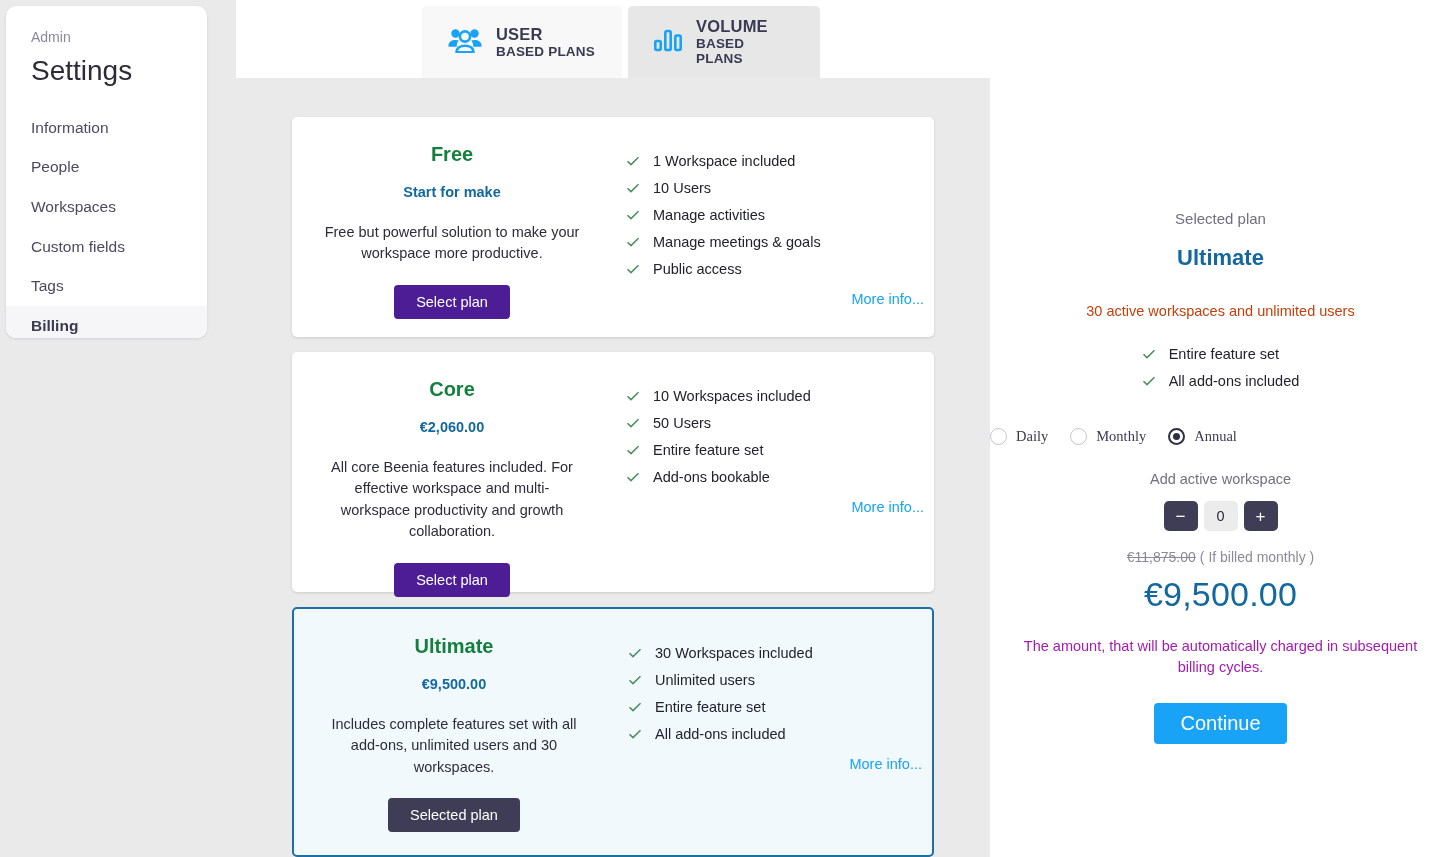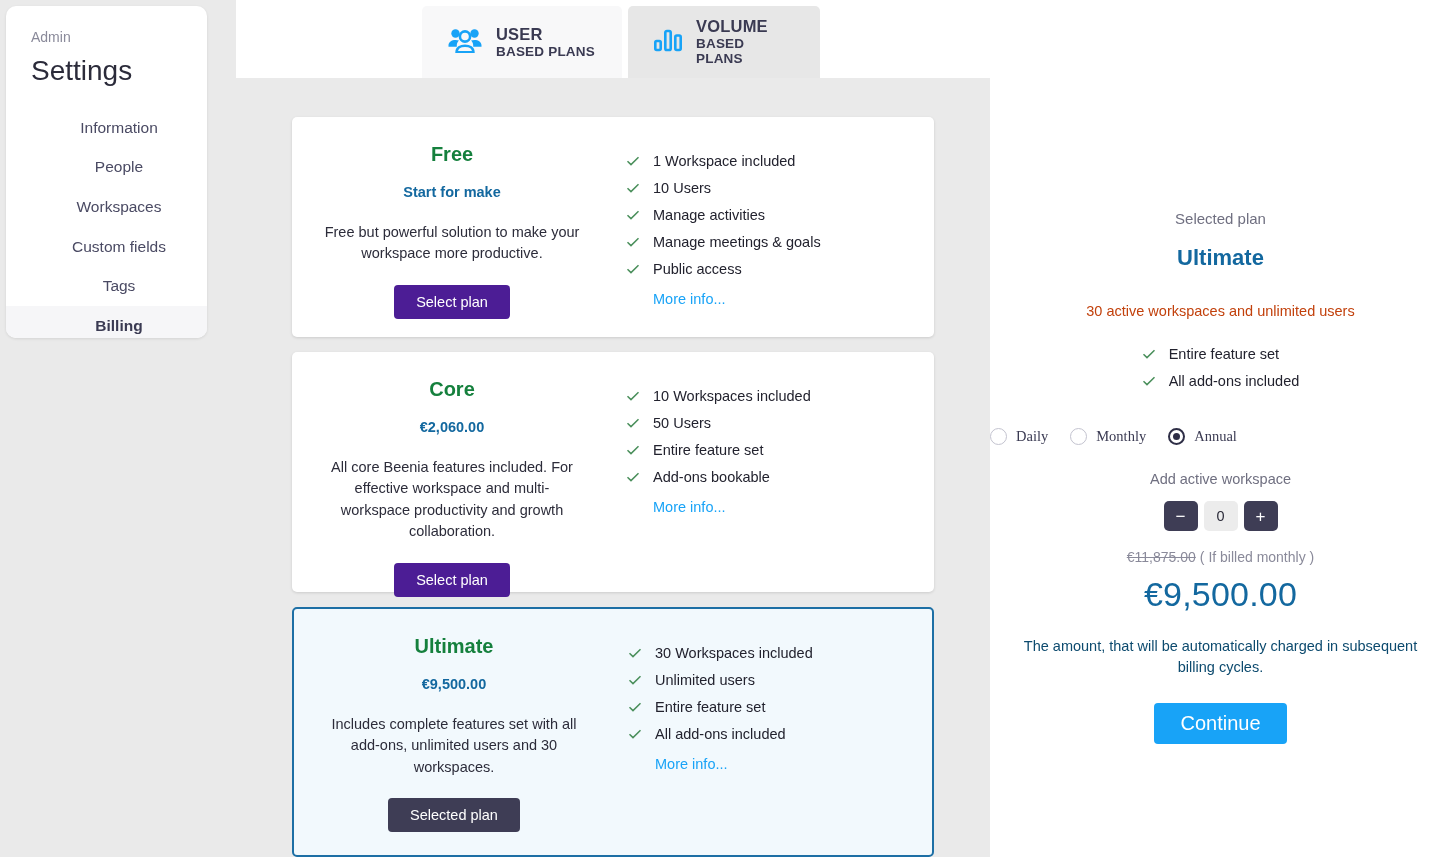--- a/index.html
+++ b/index.html
@@ -49,21 +49,21 @@
     padding: 24px 0 0 25px;
     line-height: 1;
   }
   .sb-title {
     font-size: 28px;
     color: #2b2b3a;
     padding: 10px 0 0 25px;
     line-height: 1.2;
     font-weight: 400;
   }
-  .sb-nav { margin-top: 20px; text-align: center; }
+  .sb-nav { margin-top: 20px; }
   .sb-item {
     font-size: 15.5px;
     color: #4a4a63;
     padding: 9px 0 9px 25px;
     line-height: 1.4;
     cursor: pointer;
   }
   .sb-item.active {
     background: #f6f6f8;
     font-weight: bold;
@@ -192,20 +192,21 @@
     width: 14px;
     height: 14px;
     display: block;
   }
   .more-info {
     font-size: 14.5px;
     color: #18a3f7;
     padding-left: 41px;
     margin-top: 14px;
     cursor: pointer;
+    text-align: right;
   }
 
   
   .summary {
     position: absolute;
     left: 990px; top: 0;
     width: 461px;
     height: 857px;
     background: #ffffff;
     text-align: center;
@@ -311,21 +312,21 @@
   .billed-note { color: #8a8a9a; margin-left: 4px; }
   .big-price {
     margin-top: 10px;
     font-size: 34px;
     color: #13689f;
     letter-spacing: .2px;
   }
   .charge-note {
     margin-top: 22px;
     font-size: 14.5px;
-    color: #0c4a6e;
+    color: #a21caf;
     line-height: 1.45;
     padding: 0 22px;
   }
   .continue-btn {
     margin-top: 25px;
     border: none;
     border-radius: 4px;
     background: #18a3f7;
     color: #ffffff;
     font-size: 20px;

